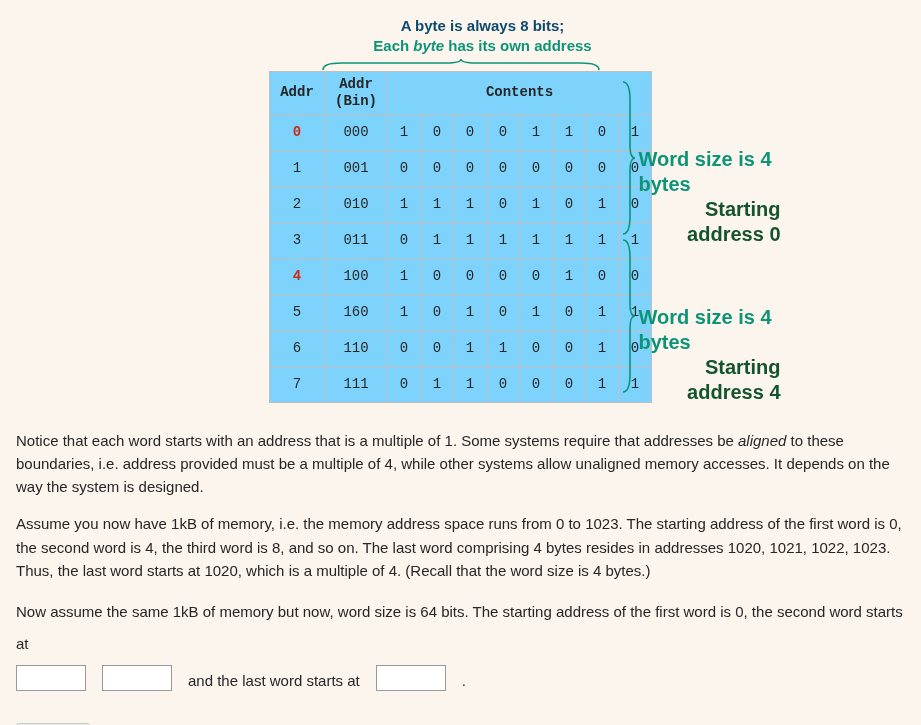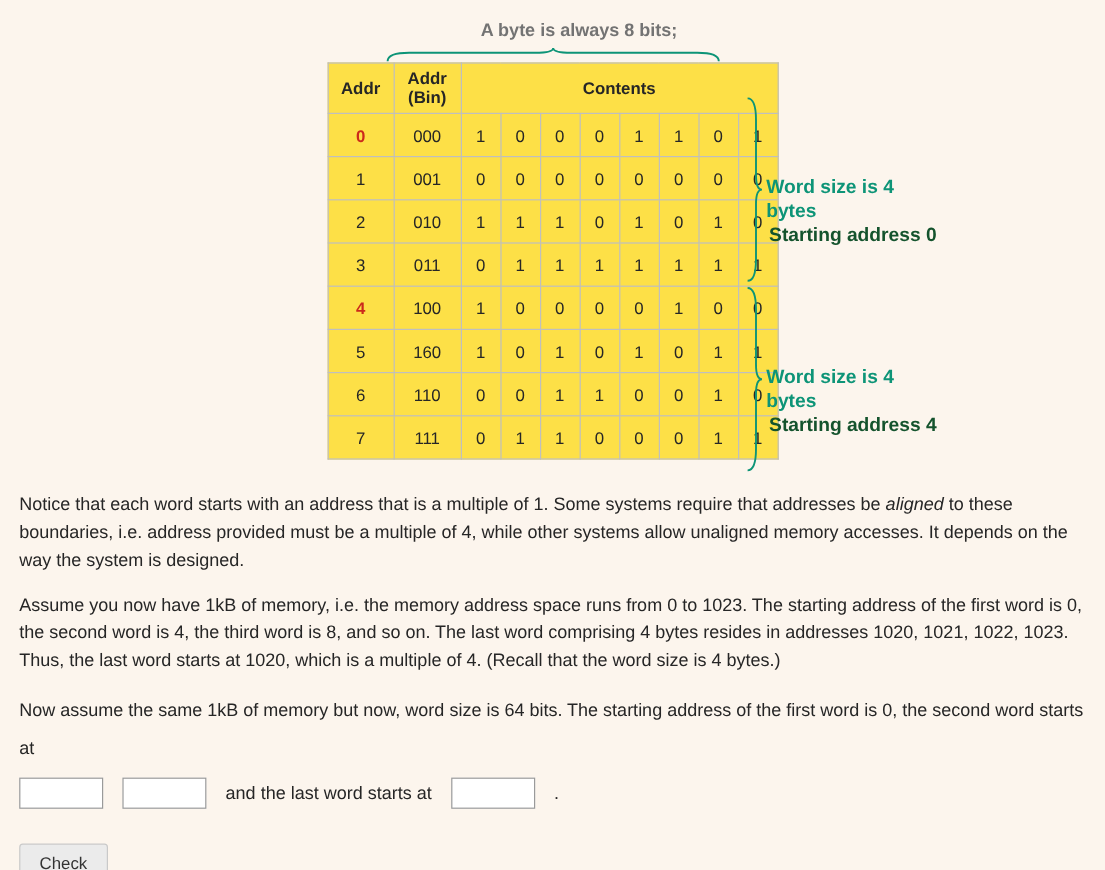--- a/index.html
+++ b/index.html
@@ -20,53 +20,54 @@
     padding-bottom:6px;
   }
   .caption{
     text-align:center;
     font-weight:bold;
     line-height:1.3;
     margin-bottom:4px;
     position:relative;
     left:22px;
   }
-  .capt-line1{color:#737373;}
+  .capt-line1{color:#0c4a6e;}
   .capt-line2{color:#0d9477;}
   .capt-line2 em{font-style:italic;}
   .top-brace{
     display:block;
     margin:0 auto;
     width:280px;height:12px;
   }
   table.mem{
     border-collapse:collapse;
     margin:0 auto;
-    background:#fde047;
+    background:#7dd3fc;
+    font-family:Liberation Mono, monospace;
   }
   table.mem th, table.mem td{
     border:1px solid #bfbfbf;
     text-align:center;
     font-size:14px;
     height:36px;
     box-sizing:border-box;
   }
   table.mem th{
     font-weight:bold;
     padding:4px 10px;
     line-height:1.2;
   }
   table.mem td.addr-dec{width:55px;padding:0 10px;}
   table.mem td.addr-bin{width:56px;padding:0 10px;text-align:center;}
   table.mem td.bit{width:33px;}
   .hl-red{color:#cc2a1b;font-weight:bold;}
   .side-annot{
     position:absolute;
     left:498px;
-    font-size:16px;
+    font-size:20px;
     font-weight:bold;
     line-height:1.25;
   }
   .side-annot .l1{color:#0d9477;}
   .side-annot .l2{color:#14532d;text-align:right;}
   .annot1{top:135px;}
   .annot2{top:293px;}
   .side-brace{
     position:absolute;
     left:480px;
@@ -75,21 +76,20 @@
   .para{
     margin:14px 0;
     line-height:1.55;
     font-size:15px;
     color:#262626;
   }
   .para em{font-style:italic;text-align:center;}
   .inline-row{
     display:flex;
     flex-wrap:wrap;
-    align-items:center;
     gap:6px 16px;
     line-height:2.1;
   }
   .blank{
     display:inline-block;
     width:70px;
     height:26px;
     border:1px solid #9a9a9a;
     background:#fff;
     font-size:14px;
@@ -110,20 +110,23 @@
 </style>
 </head>
 <body>
 
 
 
 <div class="diagram-wrap">
 
   <div class="caption">
     <div class="capt-line1">A byte is always 8 bits;</div>
+    <div class="capt-line2">
+      <span>Each </span><em>byte</em><span> has its own address</span>
+    </div>
   </div>
 
   <svg class="top-brace" viewBox="0 0 280 12" preserveAspectRatio="none">
     <path d="M2 11 Q2 4 20 4 L125 4 Q140 4 140 0 Q140 4 155 4 L260 4 Q278 4 278 11" fill="none" stroke="#0d9477" stroke-width="1.6"></path>
   </svg>
 
   <table class="mem">
     <thead>
       <tr>
         <th>Addr</th>

